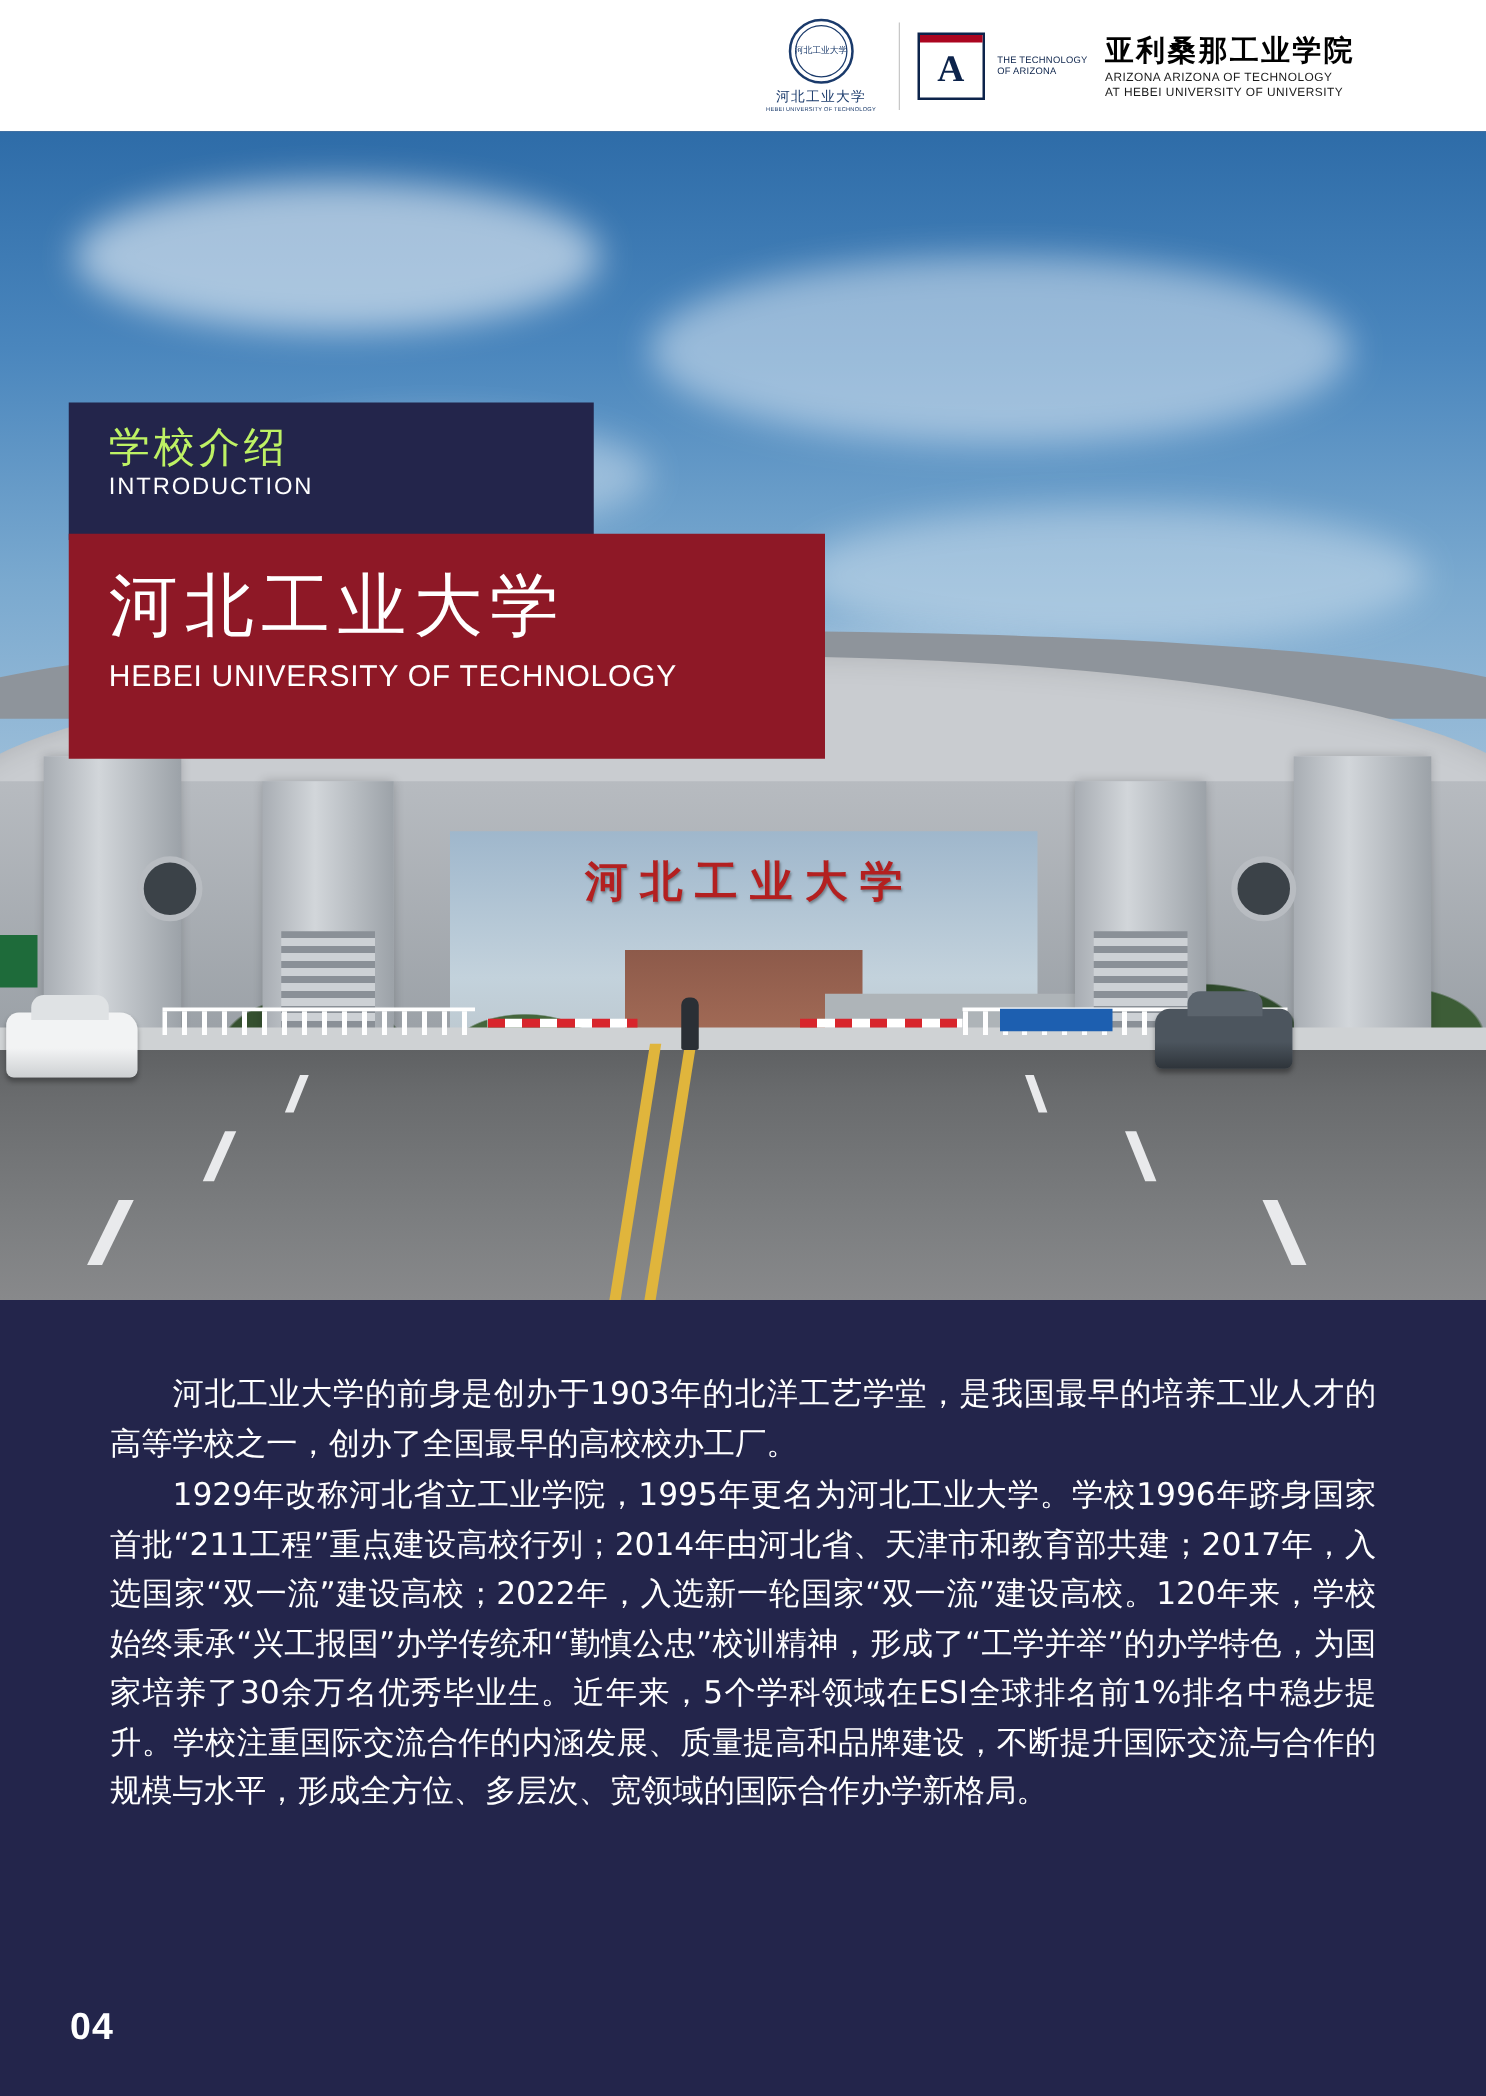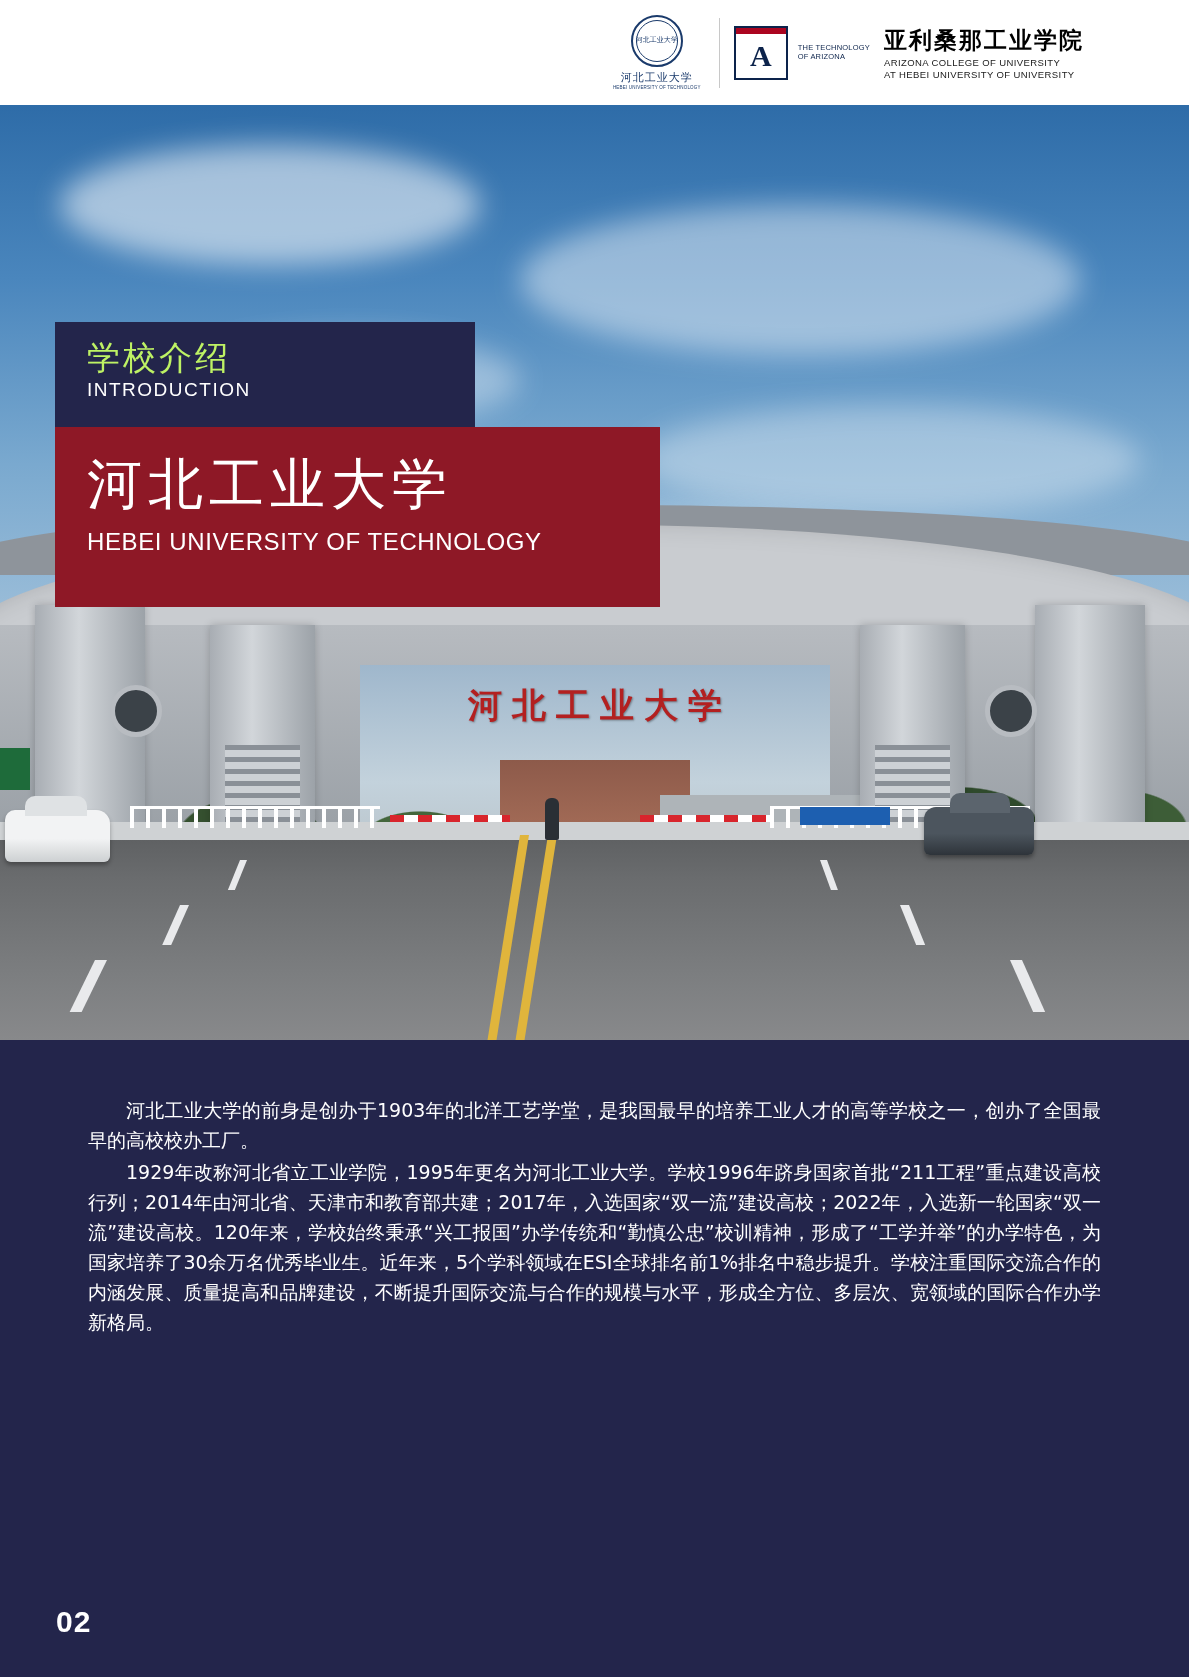--- a/index.html
+++ b/index.html
@@ -305,21 +305,21 @@
   .body-area {
     position: absolute;
     top: 1040px; left: 0;
     width: 1189px; height: 637px;
     background: #23254b;
     padding: 55px 88px 0 88px;
   }
   .body-area p {
     color: #ffffff;
     font-family: "DejaVu Sans", sans-serif;
-    font-size: 19px;
+    font-size: 25px;
     line-height: 1.58;
     text-align: justify;
     text-indent: 2em;
     margin-bottom: 2px;
   }
   .page-num {
     position: absolute;
     bottom: 38px; left: 56px;
     color: #ffffff;
     font-size: 30px; font-weight: bold;
@@ -350,21 +350,21 @@
           <div class="ua-A">A</div>
         </div>
         <div class="ua-text">
           <div class="ua-l1">THE TECHNOLOGY</div>
           <div class="ua-l2">OF ARIZONA</div>
         </div>
       </div>
 
       <div class="acot">
         <div class="acot-cn">亚利桑那工业学院</div>
-        <div class="acot-en1">ARIZONA COLLEGE OF UNIVERSITY</div>
+        <div class="acot-en1">ARIZONA ARIZONA OF TECHNOLOGY</div>
         <div class="acot-en2">AT HEBEI UNIVERSITY OF UNIVERSITY</div>
       </div>
 
     </div>
   </div>
 
   <div class="hero">
     <div class="sky"></div>
     <div class="cloud c1"></div>
     <div class="cloud c2"></div>
@@ -420,15 +420,15 @@
       <div class="r-cn">河北工业大学</div>
       <div class="r-en">HEBEI UNIVERSITY OF TECHNOLOGY</div>
     </div>
   </div>
 
   <div class="body-area">
     <p>河北工业大学的前身是创办于1903年的北洋工艺学堂，是我国最早的培养工业人才的高等学校之一，创办了全国最早的高校校办工厂。</p>
     <p>1929年改称河北省立工业学院，1995年更名为河北工业大学。学校1996年跻身国家首批“211工程”重点建设高校行列；2014年由河北省、天津市和教育部共建；2017年，入选国家“双一流”建设高校；2022年，入选新一轮国家“双一流”建设高校。120年来，学校始终秉承“兴工报国”办学传统和“勤慎公忠”校训精神，形成了“工学并举”的办学特色，为国家培养了30余万名优秀毕业生。近年来，5个学科领域在ESI全球排名前1%排名中稳步提升。学校注重国际交流合作的内涵发展、质量提高和品牌建设，不断提升国际交流与合作的规模与水平，形成全方位、多层次、宽领域的国际合作办学新格局。</p>
   </div>
 
-  <div class="page-num">02</div>
+  <div class="page-num">04</div>
 
 </div>
 
 </body></html>

